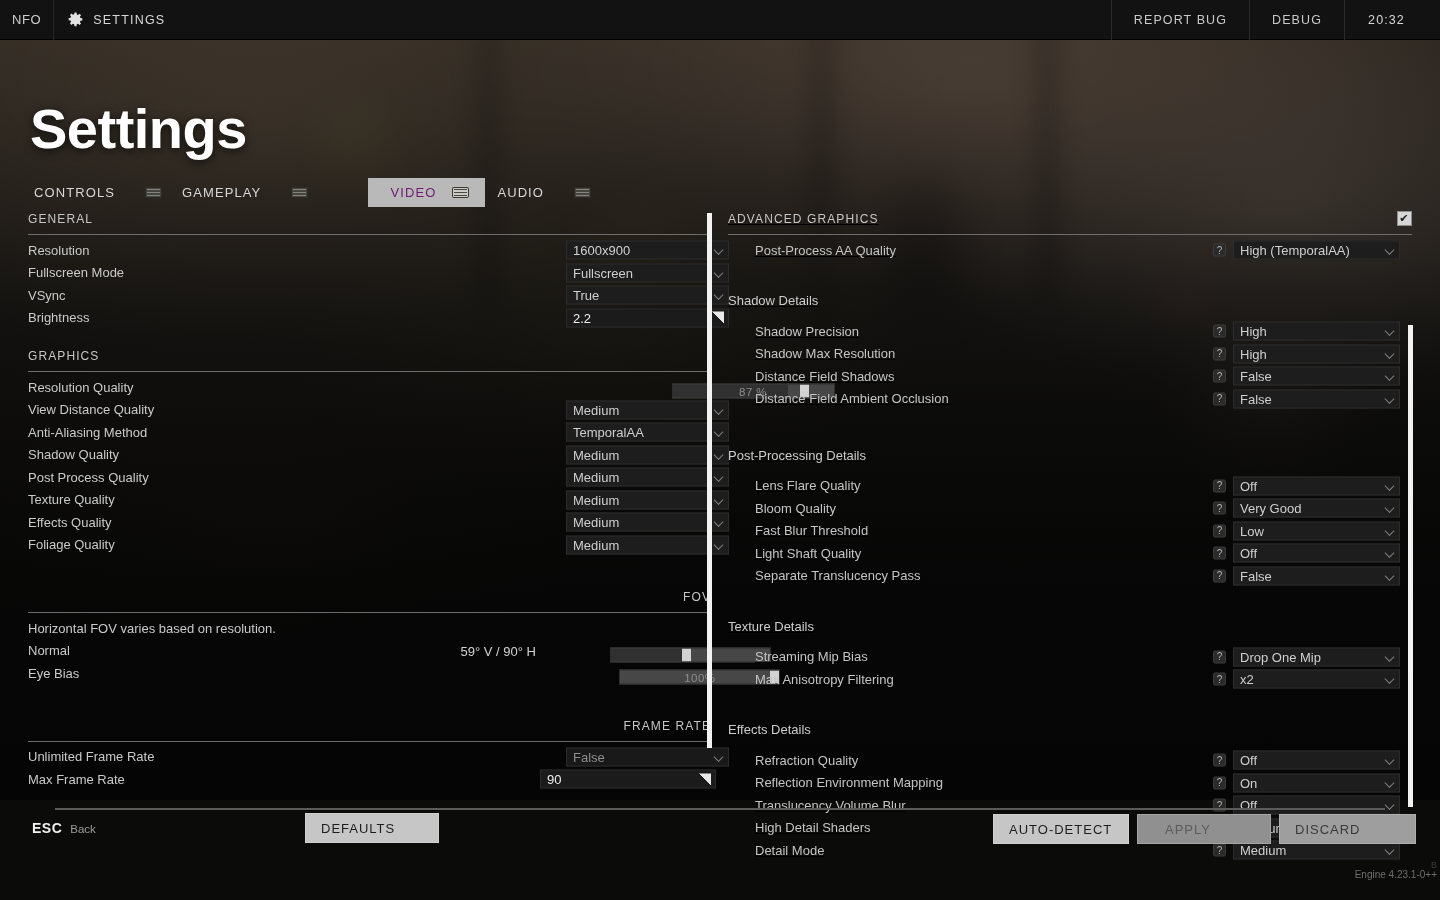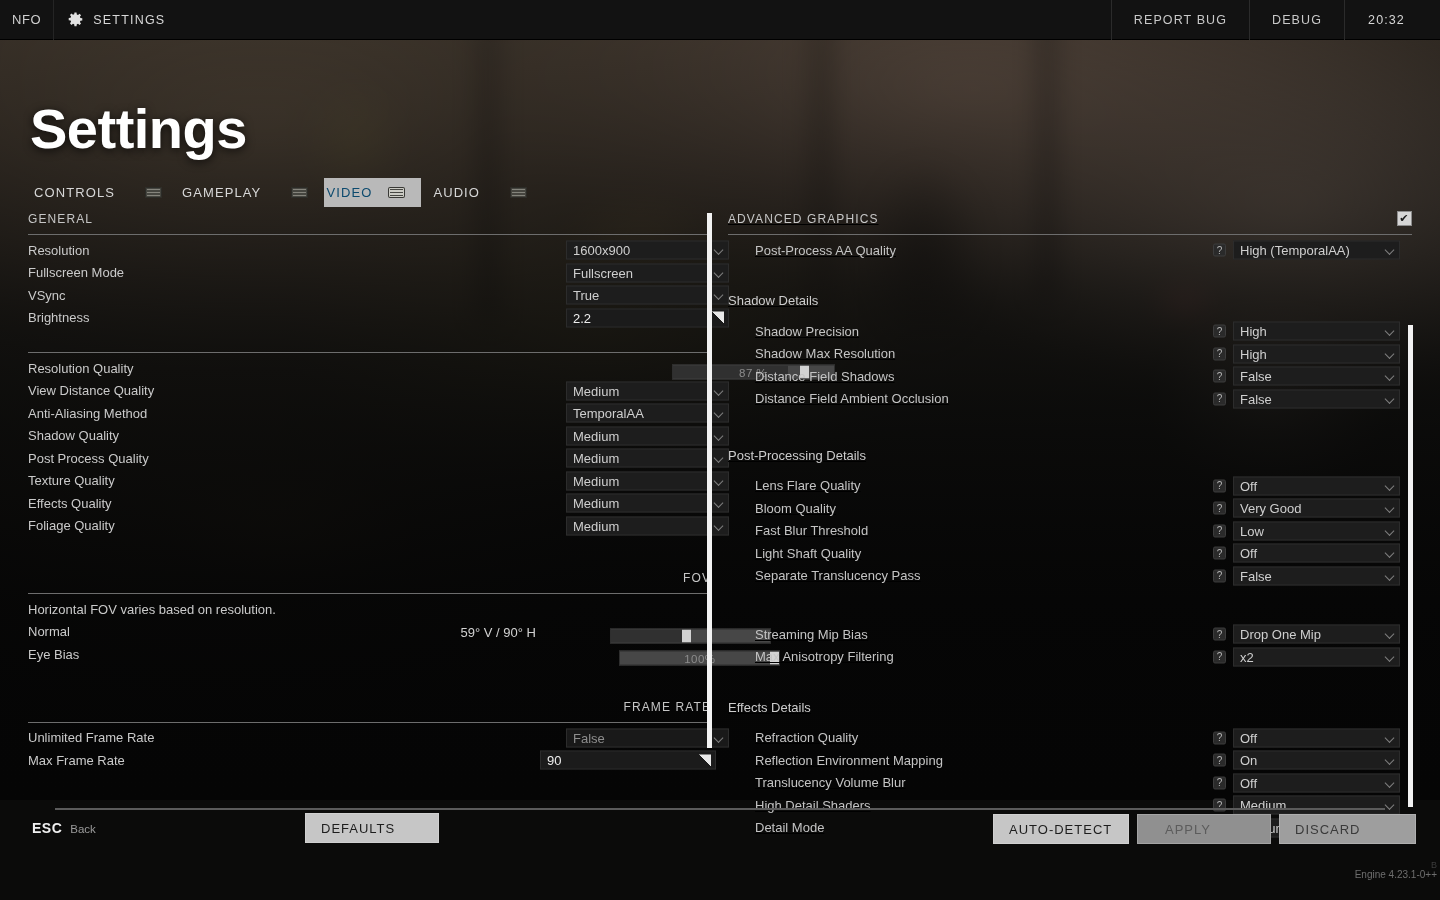--- a/index.html
+++ b/index.html
@@ -74,21 +74,21 @@
     text-shadow: 0 2px 10px rgba(0,0,0,.75);
   }
   .tabs {
     position: absolute; left: 30px; top: 178px; z-index: 20;
     display: flex; align-items: stretch; height: 29px;
   }
   .tab {
     display: flex; align-items: center; padding: 0 14px 0 4px;
     color: #d7d7d7; font-size: 13px; letter-spacing: 1.1px; justify-content: center;
   }
-  .tab.active { background: #b9b9b9; color: #0c4a6e; padding-left: 2px; }
+  .tab.active { background: #b9b9b9; color: #701a75; padding-left: 22px; margin-left: 44px; }
   .kbicon {
     width: 17px; height: 11px; margin: 0 16px; align-self: center;
     border-radius: 2px; background: #4a4a44; position: relative; opacity: .9;
     box-shadow: inset 0 0 0 1px #2c2c28;
   }
   .kbicon::before {
     content: ""; position: absolute; left: 2px; top: 2px; right: 2px; bottom: 2px;
     background: repeating-linear-gradient(180deg,#8f8f87 0 1px, transparent 1px 3px);
   }
   .kbicon.bright { background: #cfcfc7; }
@@ -292,20 +292,23 @@
     <div class="row">
       <span class="row-label">Brightness</span>
       <div class="ctrl numfield" style="left:538px;width:163px">
         <span>2.2</span>
         <span class="spin"></span>
       </div>
     </div>
 
     <div class="spacer-20"></div>
 
+    <div class="sec-head">
+      <span>GRAPHICS</span>
+    </div>
     <div class="sec-rule"></div>
 
     <div class="row">
       <span class="row-label">Resolution Quality</span>
       <div class="ctrl slider" style="left:538px;width:163px">
         <div class="fill" style="width:72%"></div>
         <div class="knob" style="left:79%"></div>
         <div class="stext">87 %</div>
       </div>
     </div>
@@ -518,20 +521,23 @@
       <span class="help" style="left:485px">?</span>
       <div class="ctrl dropdown" style="left:505px;width:167px">
         <span>False</span>
         <span class="chev"></span>
       </div>
     </div>
 
     <div class="spacer-20"></div>
     <div class="spacer-8"></div>
 
+    <div class="row">
+      <span class="row-label group">Texture Details</span>
+    </div>
     <div class="spacer-8"></div>
     <div class="row">
       <span class="row-label sub">Streaming Mip Bias</span>
       <span class="help" style="left:485px">?</span>
       <div class="ctrl dropdown" style="left:505px;width:167px">
         <span>Drop One Mip</span>
         <span class="chev"></span>
       </div>
     </div>
     <div class="row">

